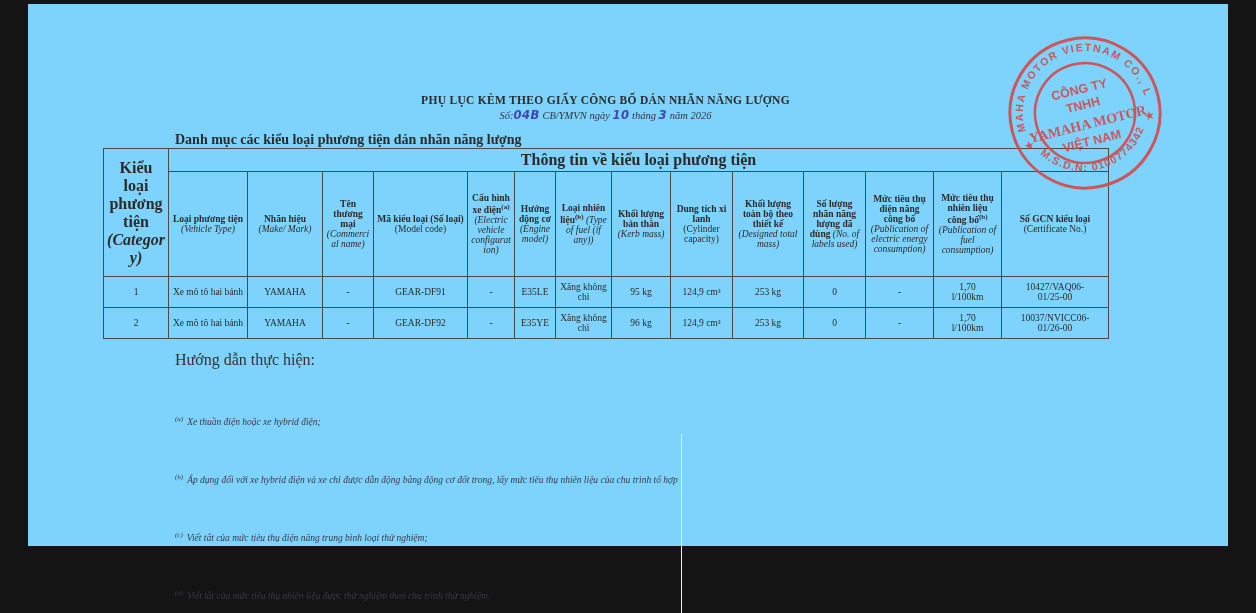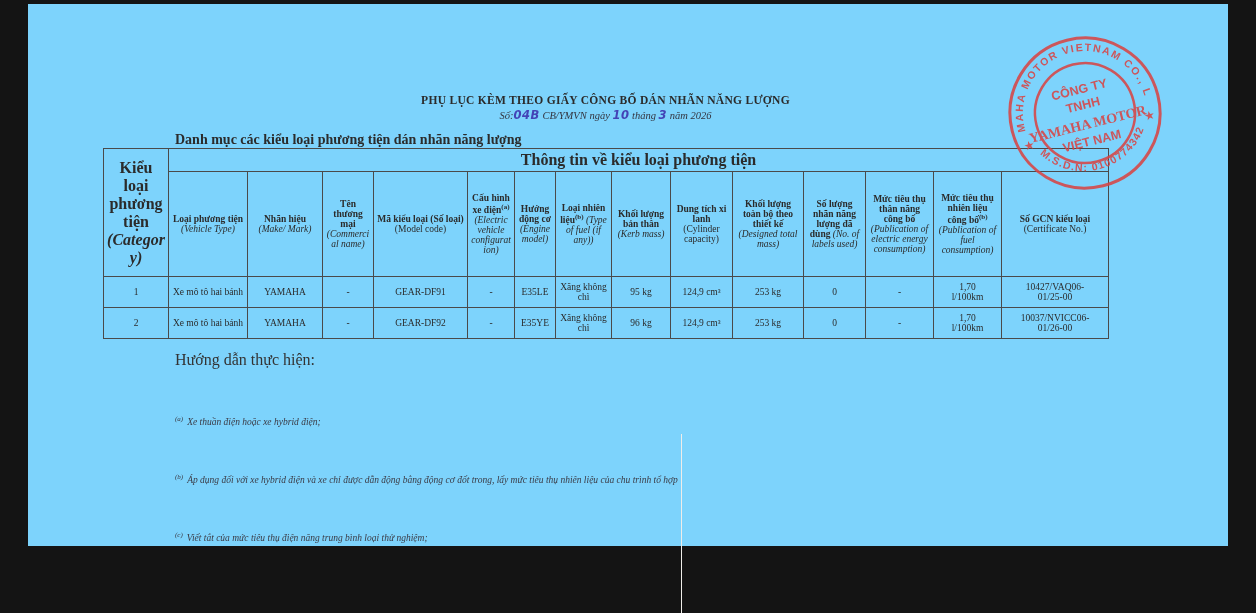--- a/index.html
+++ b/index.html
@@ -153,21 +153,21 @@
       </th>
       <th>
         <span class="vn">Khối lượng toàn bộ theo thiết kế</span>
         <span class="en">(Designed total mass)</span>
       </th>
       <th>
         <span class="vn">Số lượng nhãn năng lượng đã dùng</span>
         <span class="en">(No. of labels used)</span>
       </th>
       <th>
-        <span class="vn">Mức tiêu thụ thân năng công bố</span>
+        <span class="vn">Mức tiêu thụ điện năng công bố</span>
         <span class="en">(Publication of electric energy consumption)</span>
       </th>
       <th>
         <span class="vn">Mức tiêu thụ nhiên liệu công bố</span><sup class="hsup">(b)</sup>
         <span class="en">(Publication of fuel consumption)</span>
       </th>
       <th>
         <span class="vn">Số GCN kiểu loại</span>
         <span class="en up">(Certificate No.)</span>
       </th>
@@ -216,20 +216,23 @@
   <div class="footnotes">
     <div class="fn-heading">Hướng dẫn thực hiện:</div>
     <div class="fn-item">
       <sup>(a)</sup><span>Xe thuần điện hoặc xe hybrid điện;</span>
     </div>
     <div class="fn-item">
       <sup>(b)</sup><span>Áp dụng đối với xe hybrid điện và xe chỉ được dẫn động bằng động cơ đốt trong, lấy mức tiêu thụ nhiên liệu của chu trình tổ hợp</span>
     </div>
     <div class="fn-item">
       <sup>(c)</sup><span>Viết tắt của mức tiêu thụ điện năng trung bình loại thử nghiệm;</span>
+    </div>
+    <div class="fn-item">
+      <sup>(d)</sup><span>Viết tắt của mức tiêu thụ nhiên liệu được thử nghiệm theo chu trình thử nghiệm.</span>
     </div>
   </div>
 
   <svg class="stamp" viewBox="0 0 160 160" xmlns="http://www.w3.org/2000/svg">
     <g transform="rotate(-14 80 80)">
       <circle class="ring" cx="80" cy="80" r="75" stroke-width="3"></circle>
       <circle class="ring" cx="80" cy="80" r="50" stroke-width="2.5"></circle>
       <defs>
         <path id="arcTop" d="M 18 80 A 62 62 0 0 1 142 80"></path>
         <path id="arcBottom" d="M 16 74 A 64 64 0 0 0 144 74"></path>

